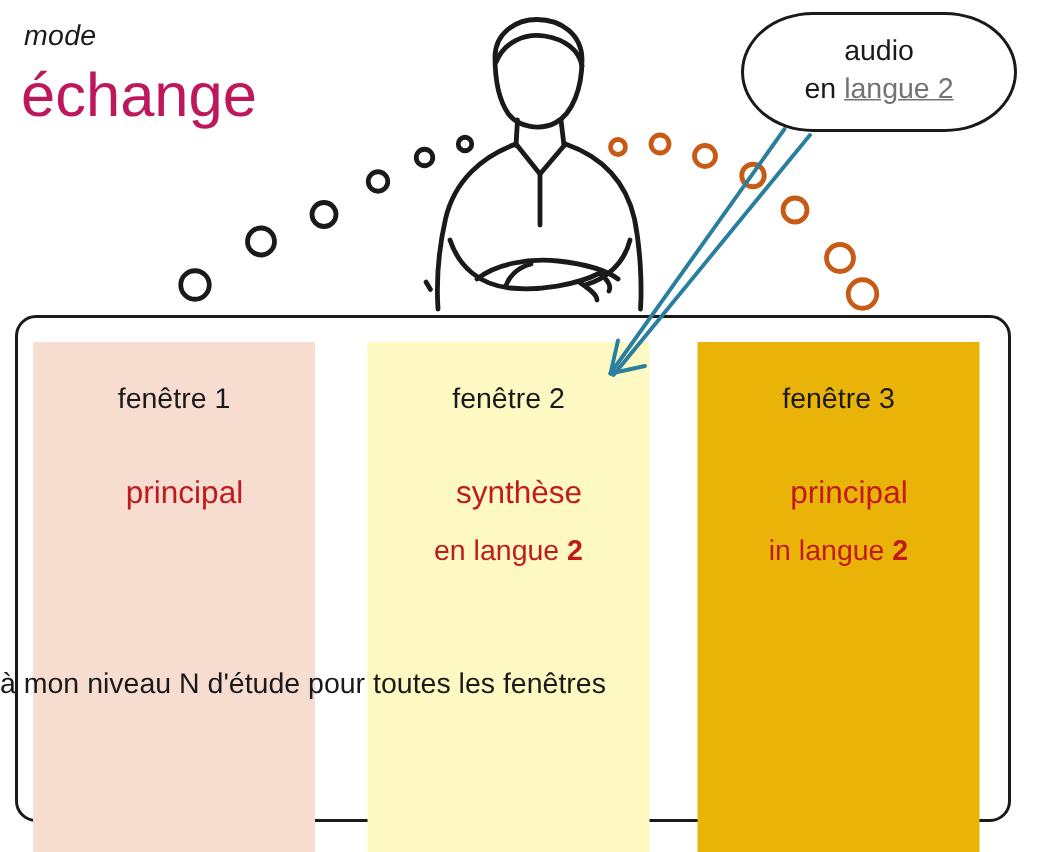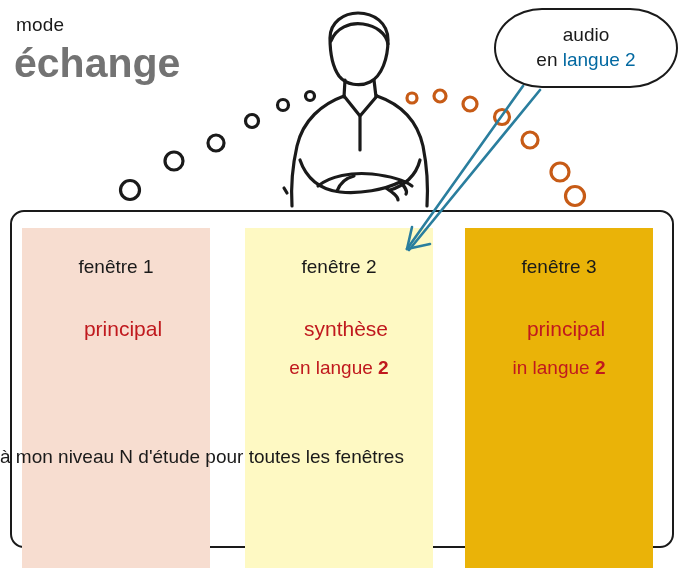--- a/index.html
+++ b/index.html
@@ -23,28 +23,29 @@
   }
 
   
   .mode-label {
     position: absolute;
     left: 16px;
     top: 14px;
     font-size: 19px;
     color: #1a1a1a;
     letter-spacing: 0.2px;
+    font-style: italic;
   }
   .mode-title {
     position: absolute;
     left: 14px;
     top: 40px;
     font-size: 41px;
-    font-weight: bold;
-    color: #737373;
+    font-weight: normal;
+    color: #be185d;
     letter-spacing: 0px;
   }
 
   
   .bubble {
     position: absolute;
     left: 494px;
     top: 8px;
     width: 184px;
     height: 80px;
@@ -55,21 +56,21 @@
     z-index: 6;
   }
   .bubble-line {
     text-align: center;
     font-size: 19px;
     color: #1a1a1a;
     line-height: 1.28;
   }
   .bubble-l1 { margin-top: 13px; }
   .bubble-l2 { margin-top: 1px; }
-  .accent { color: #0369a1; }
+  .accent { color: #737373; text-decoration: underline; }
 
   
   .panel {
     position: absolute;
     left: 10px;
     top: 210px;
     width: 664px;
     height: 338px;
     border: 2.5px solid #1a1a1a;
     border-radius: 14px;

